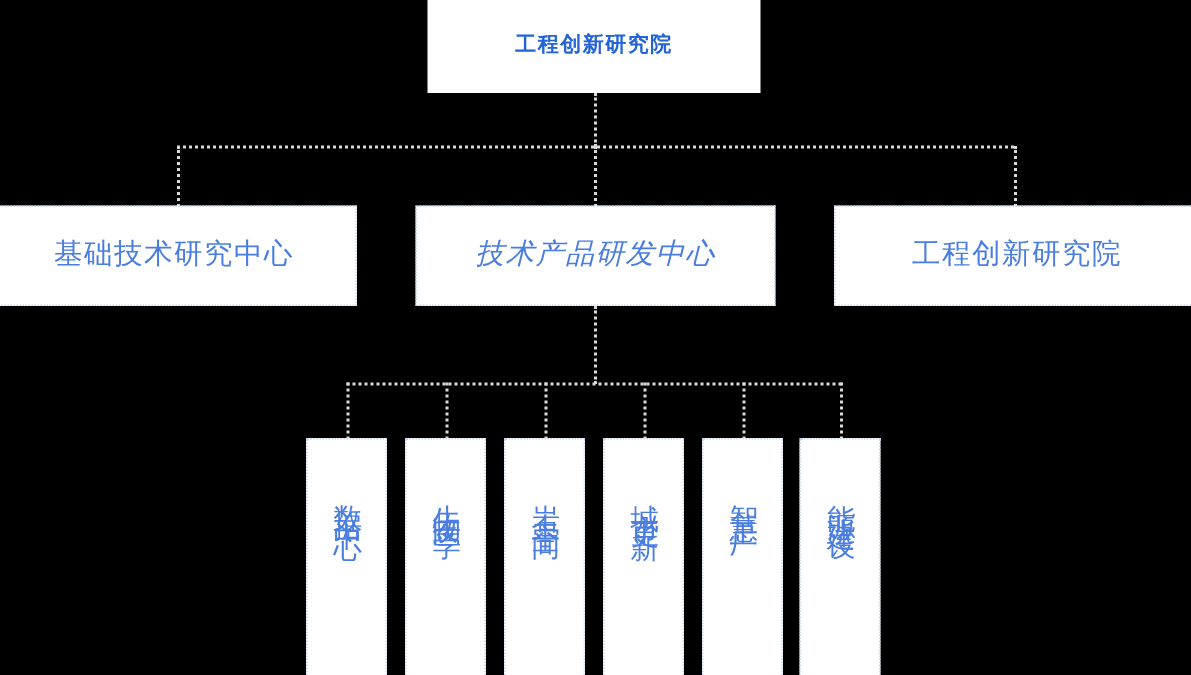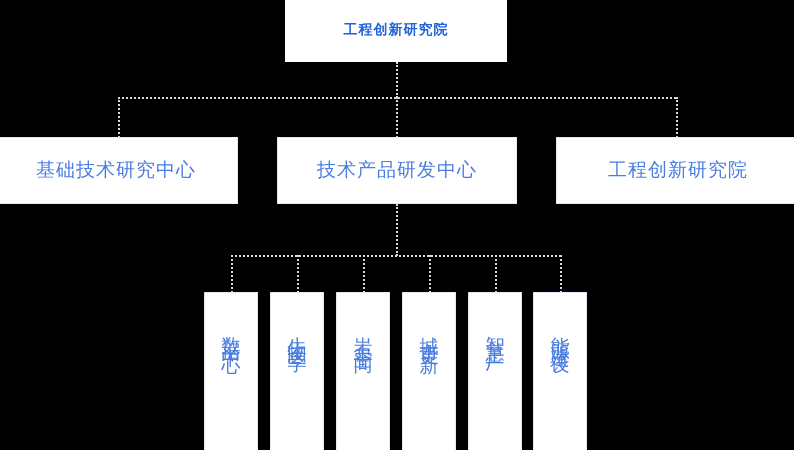--- a/index.html
+++ b/index.html
@@ -48,21 +48,21 @@
   }
   .node-l2 .label {
     color: #4a7de0;
     font-size: 19px;
     font-weight: normal;
     letter-spacing: 1px;
     line-height: 1.2;
     text-align: center;
   }
   .l2-a { left: -6px;  width: 244px; }
-  .l2-b { left: 277px; width: 240px; }
+  .l2-b { left: 277px; width: 240px; font-style: italic; }
   .l2-c { left: 556px; width: 244px; }
 
   .node-l3 {
     top: 292px;
     height: 166px;
     width: 54px;
     align-items: flex-start;
     padding-top: 28px;
   }
   .node-l3 .label {

